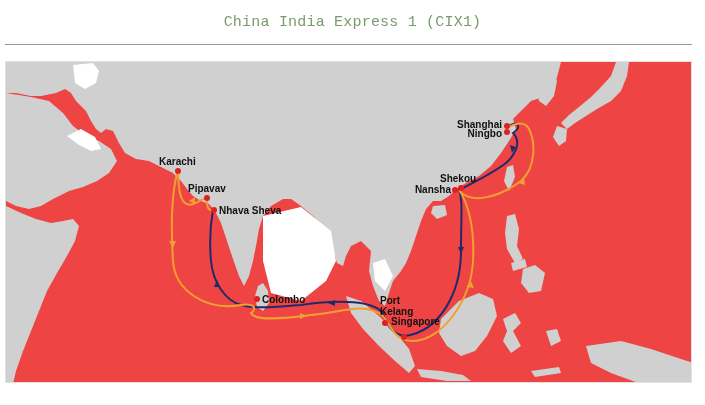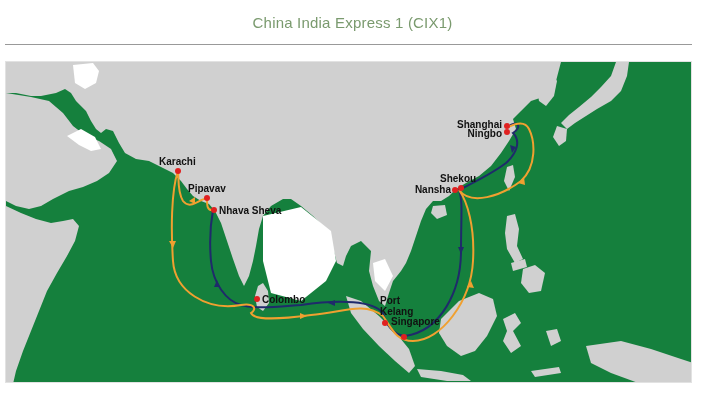--- a/index.html
+++ b/index.html
@@ -1,19 +1,19 @@
 <!DOCTYPE html>
 <html><head>
 <meta charset="utf-8">
 <style>
   html, body { margin:0; padding:0; background:#ffffff; }
   body { width:705px; height:405px; position:relative; overflow:hidden; font-family:"DejaVu Sans", sans-serif; }
-  .title { position:absolute; left:0; top:14px; width:705px; text-align:center; font-size:15px; color:#7a9a6e; font-family:Liberation Sans, sans-serif; letter-spacing:0.2px; }
+  .title { position:absolute; left:0; top:14px; width:705px; text-align:center; font-size:15px; color:#7a9a6e; font-family:Liberation Mono, monospace; letter-spacing:0.2px; }
   .divider { position:absolute; left:5px; top:44px; width:687px; height:1px; background:#999999; }
-  .map-frame { position:absolute; left:5px; top:61px; width:687px; height:322px; border:1px solid #e2e2e2; box-sizing:border-box; overflow:hidden; background:#15803d; }
+  .map-frame { position:absolute; left:5px; top:61px; width:687px; height:322px; border:1px solid #e2e2e2; box-sizing:border-box; overflow:hidden; background:#ef4444; }
   svg.map { position:absolute; left:0; top:0; }
   .port-label { font-family:"Liberation Sans", sans-serif; font-weight:bold; font-size:10px; fill:#111111; }
 </style>
 </head>
 <body>
 
 <div class="title">China India Express 1 (CIX1)</div>
 <div class="divider"></div>
 
 <div class="map-frame">

